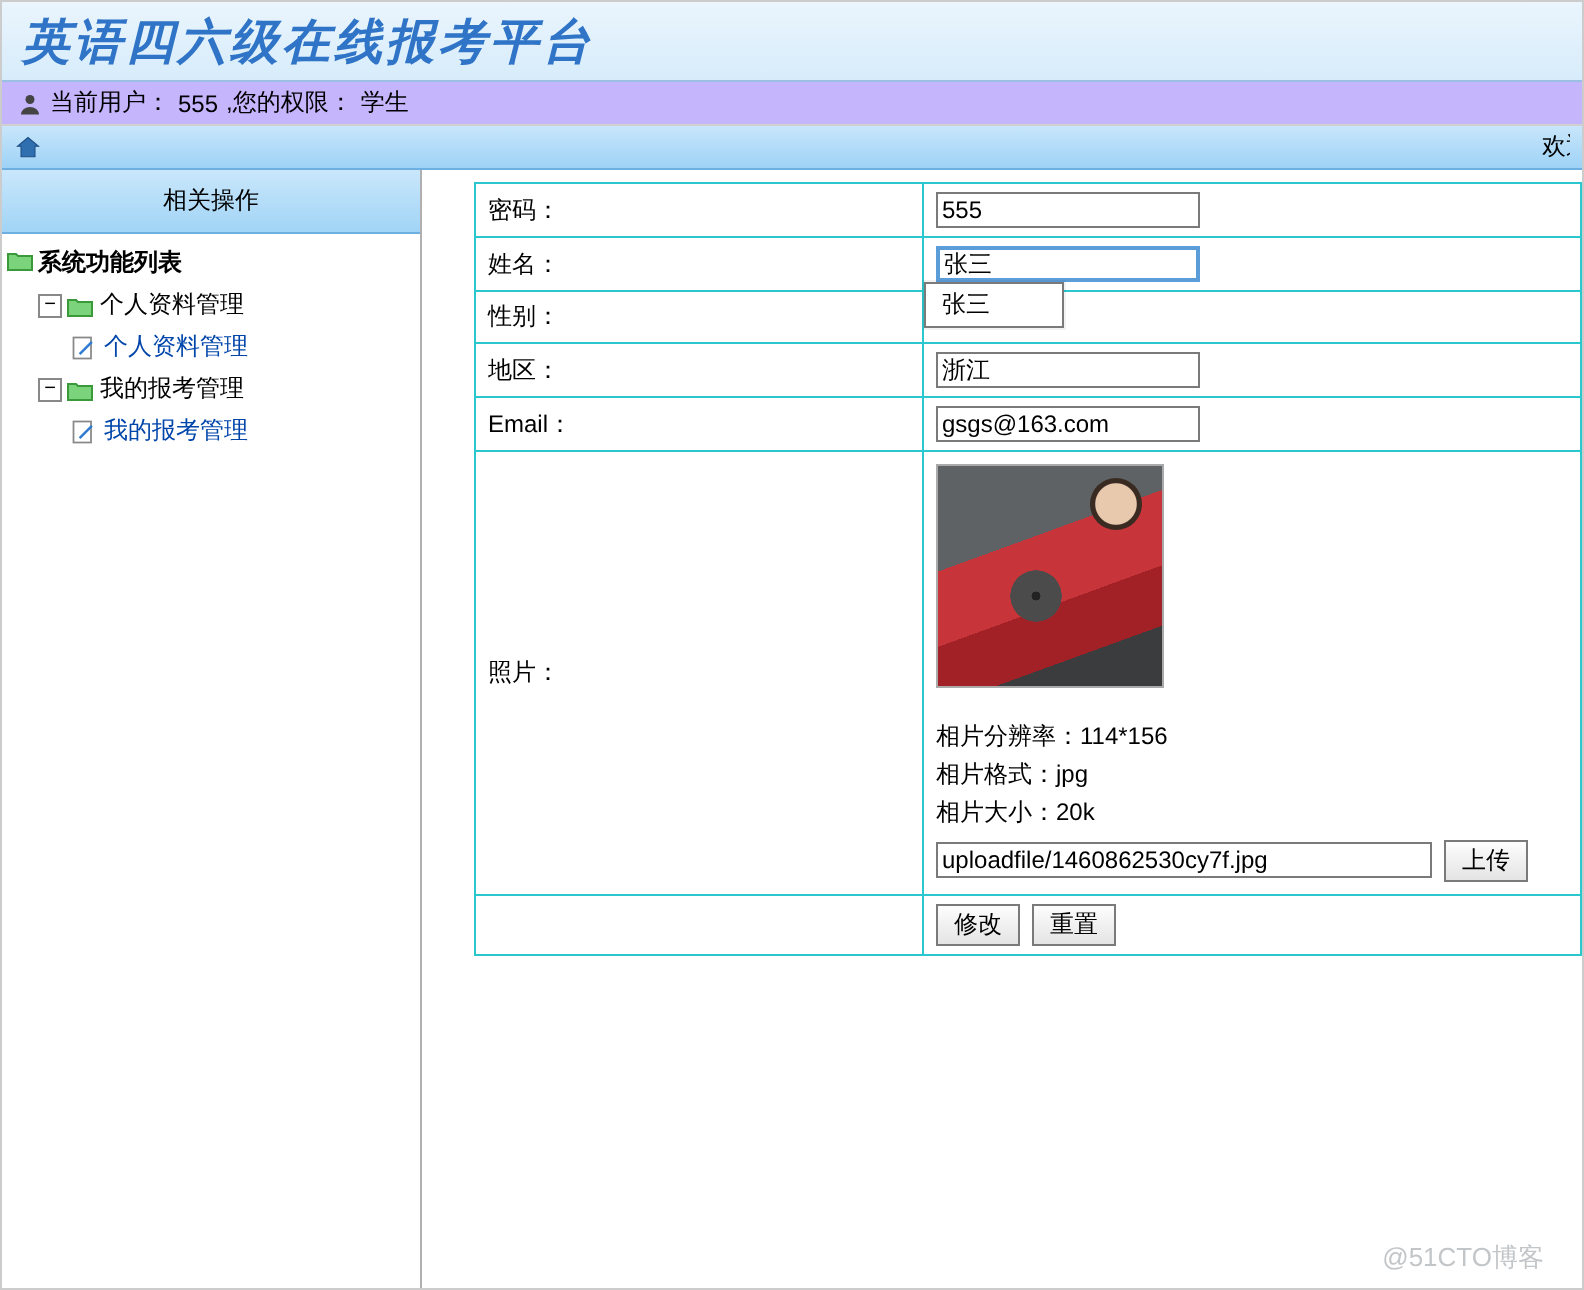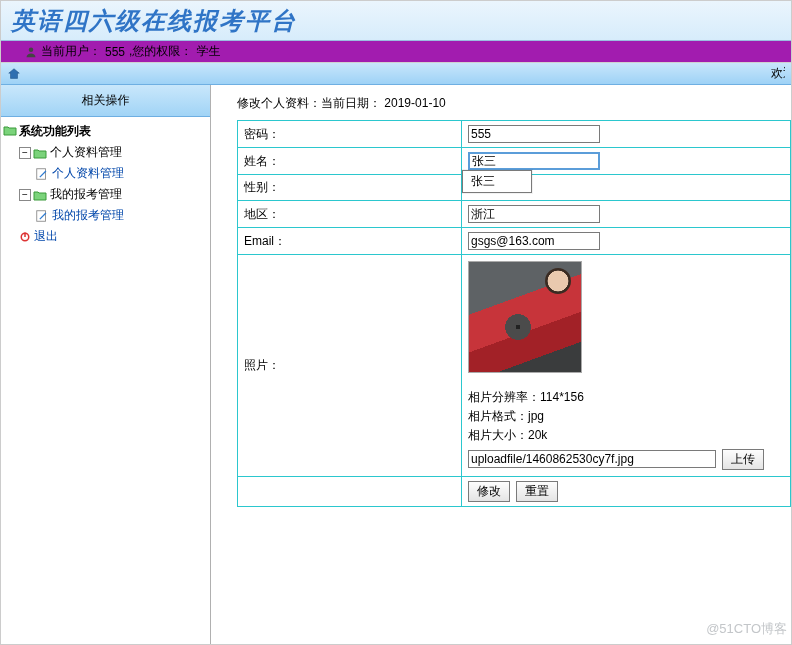--- a/index.html
+++ b/index.html
@@ -11,21 +11,21 @@
     height:40px; padding:4px 10px 0 10px;
     background:linear-gradient(#eaf5fd,#d7ecfb);
     border-bottom:1px solid #9abfe0;
     font-family:"Microsoft YaHei",SimHei,sans-serif;
     font-size:24px; font-weight:bold; font-style:italic;
     color:#2f74c6; letter-spacing:2px;
   }
 
   
   .user-bar {
-    height:22px; padding:3px 24px; background:#a21caf;
+    height:22px; padding:3px 8px; background:#c4b5fd;
     border-bottom:1px solid #d0d0d0;
     display:flex; align-items:center; gap:4px;
   }
   .user-icon { width:12px; height:12px; display:inline-block; }
 
   
   .crumb-bar {
     height:22px; background:linear-gradient(#c8e6fb,#9ed2f6);
     border-bottom:1px solid #6eafe2;
     display:flex; align-items:center; justify-content:space-between;
@@ -97,21 +97,21 @@
   .photo-info { line-height:1.6;margin-top:12px; }
 
   .upload-row { display:flex; align-items:center; gap:6px; }
   .btn {
     font-family:inherit; font-size:12px; padding:1px 8px;
     border:1px solid #7a7a7a; background:linear-gradient(#fdfdfd,#e4e4e4);
     cursor:pointer;
   }
   .actions { display:flex; gap:6px; }
 
-  .watermark { position:absolute; right:4px; bottom:6px; color:#c3c6c9; font-size:13px; font-family:Arial,sans-serif; }
+  .watermark { position:absolute; right:19px; bottom:6px; color:#c3c6c9; font-size:13px; font-family:Arial,sans-serif; }
 </style>
 </head>
 <body>
 
 <div class="app">
 
   <div class="title-bar">
     <span>英语四六级在线报考平台</span>
   </div>
 
@@ -174,36 +174,24 @@
         </div>
         <div class="tree-row">
           <span class="indent2"></span>
           <svg class="edit-icon" viewBox="0 0 16 16">
               <rect x="2" y="2" width="10" height="12" fill="#fff" stroke="#888"></rect>
               <path d="M5 11l7-7 1 1-7 7z" fill="#2f7bd1"></path>
             </svg>
           <span class="tree-label link">我的报考管理</span>
         </div>
 
-        <div class="tree-row">
-          <span class="indent1"></span>
-          <svg class="exit-icon" viewBox="0 0 16 16">
-              <circle cx="8" cy="8" r="5" fill="none" stroke="#d33" stroke-width="2"></circle>
-              <rect x="7" y="2" width="2" height="6" fill="#d33"></rect>
-            </svg>
-          <span class="tree-label link">退出</span>
-        </div>
       </div>
     </div>
 
     <div class="main">
-      <div class="page-head">
-        <span>修改个人资料：当前日期：</span>
-        <span>2019-01-10</span>
-      </div>
 
       <div style="position:relative;">
       <table class="form">
         <tbody>
         <tr>
           <td class="lab"><span>密码：</span></td>
           <td class="val"><input type="text" class="w132" value="555" style=""></td>
         </tr>
         <tr>
           <td class="lab"><span>姓名：</span></td>

